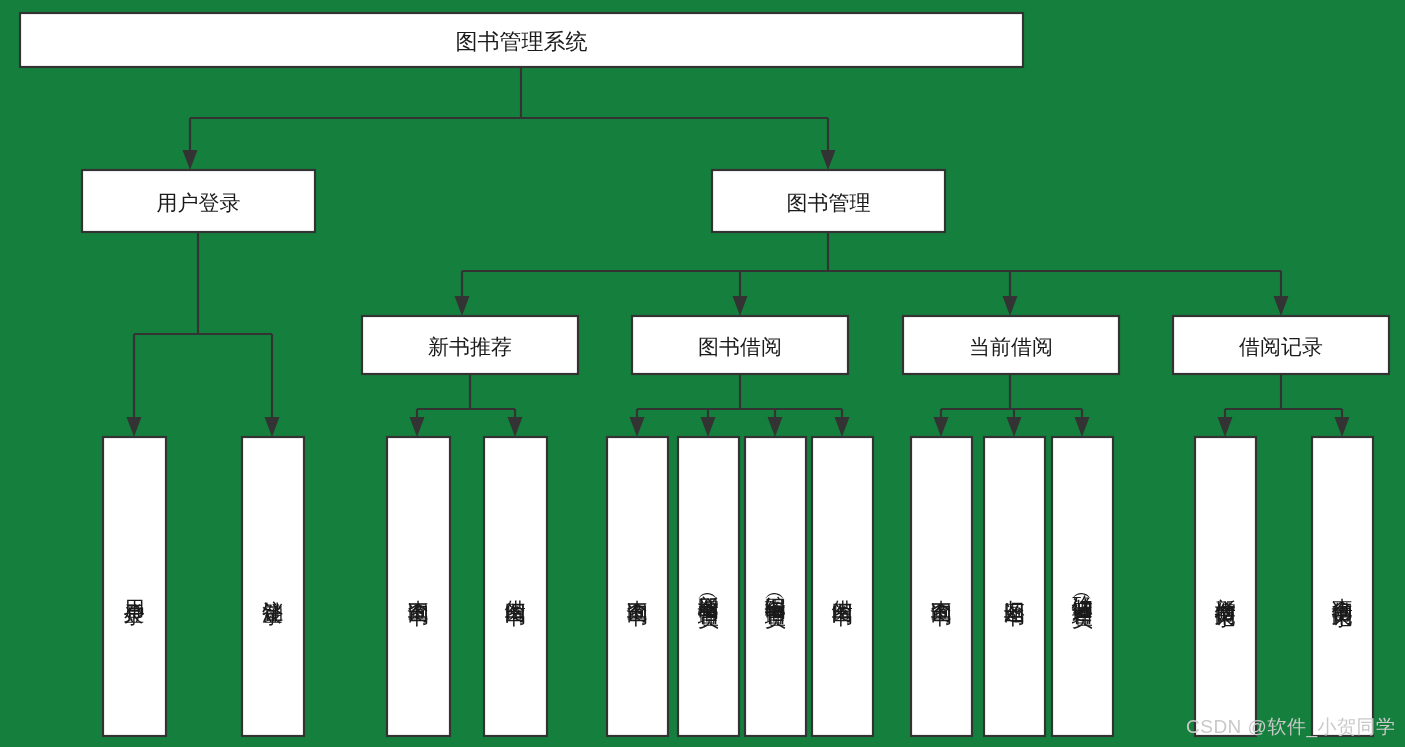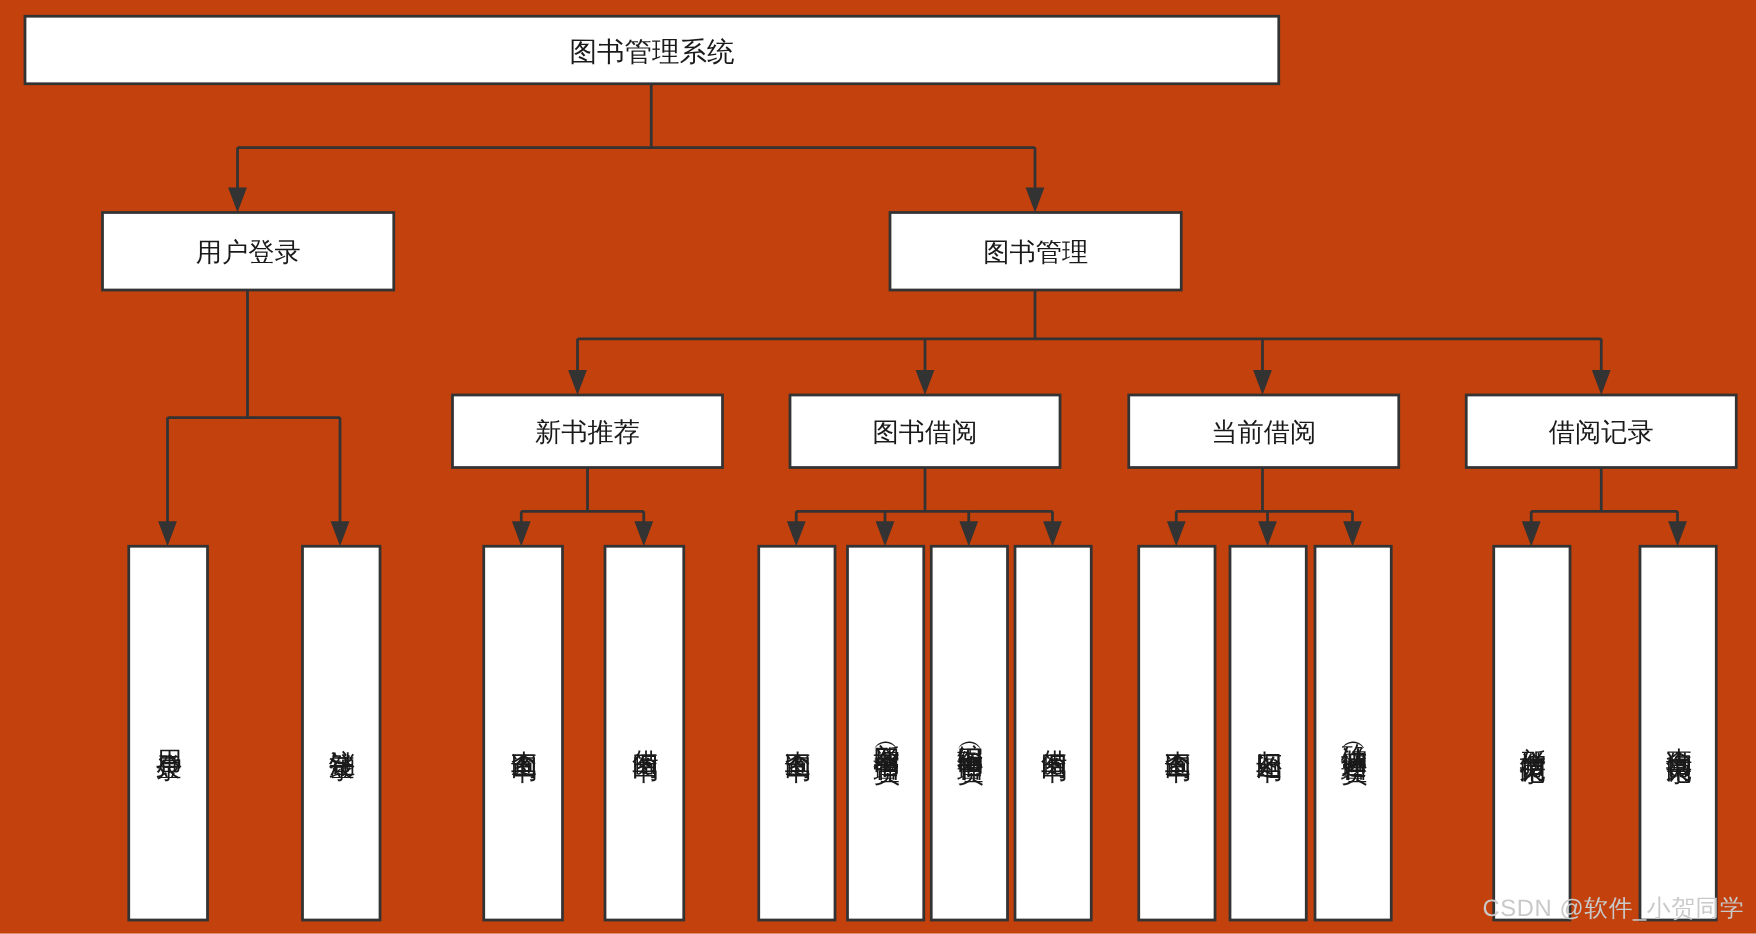--- a/index.html
+++ b/index.html
@@ -8,21 +8,21 @@
     padding: 0;
     background: #ffffff;
   }
   body {
     font-family: "Liberation Sans", "DejaVu Sans", sans-serif;
   }
   #diagram-root {
     position: relative;
     width: 1405px;
     height: 747px;
-    background: #c2410c;
+    background: #15803d;
     overflow: hidden;
   }
   svg#tree-svg {
     position: absolute;
     left: 0;
     top: 0;
     width: 1405px;
     height: 747px;
     display: block;
   }

